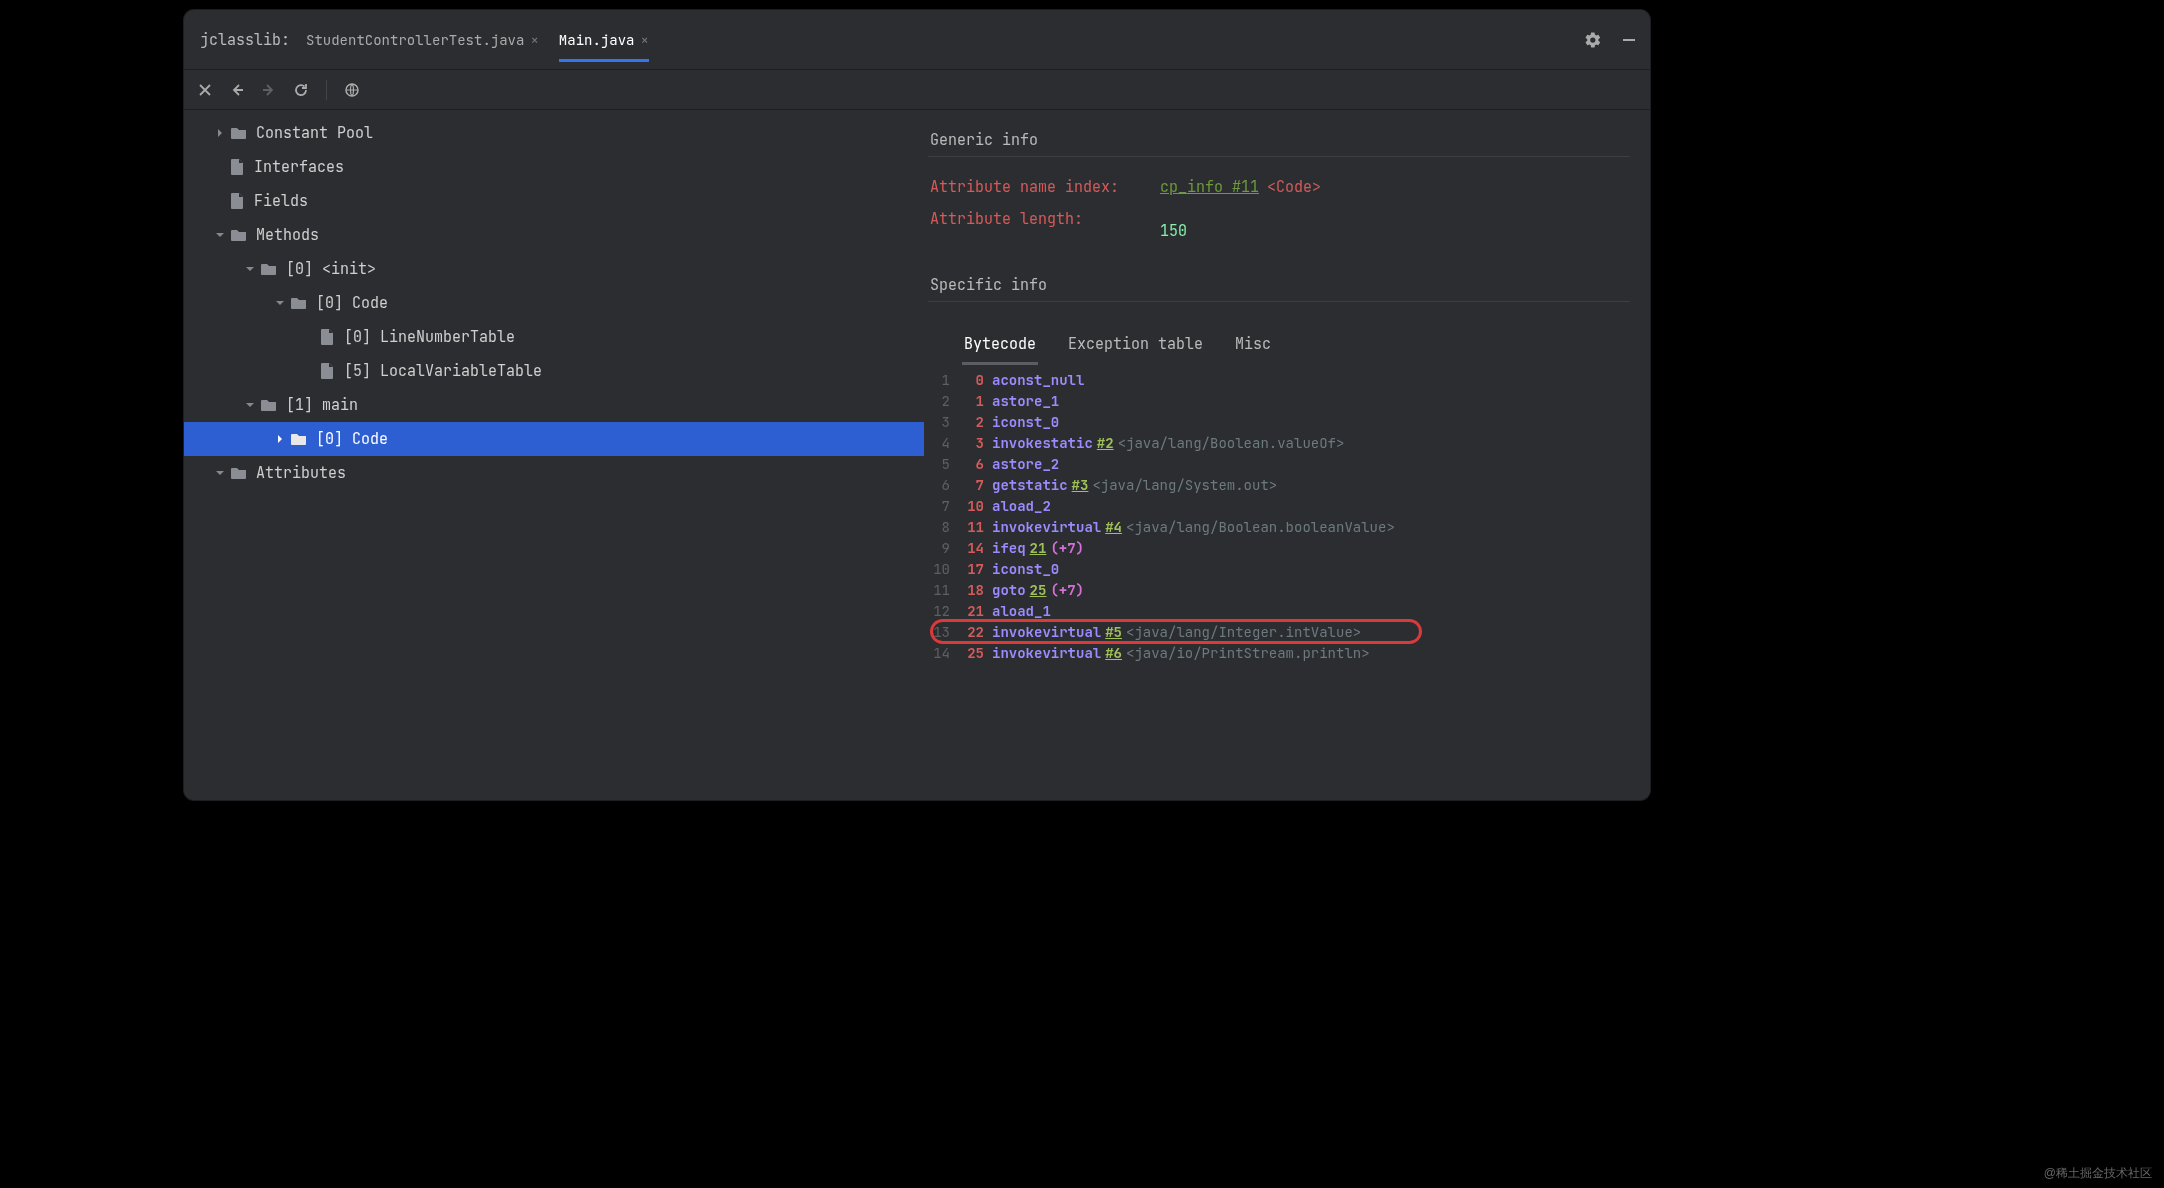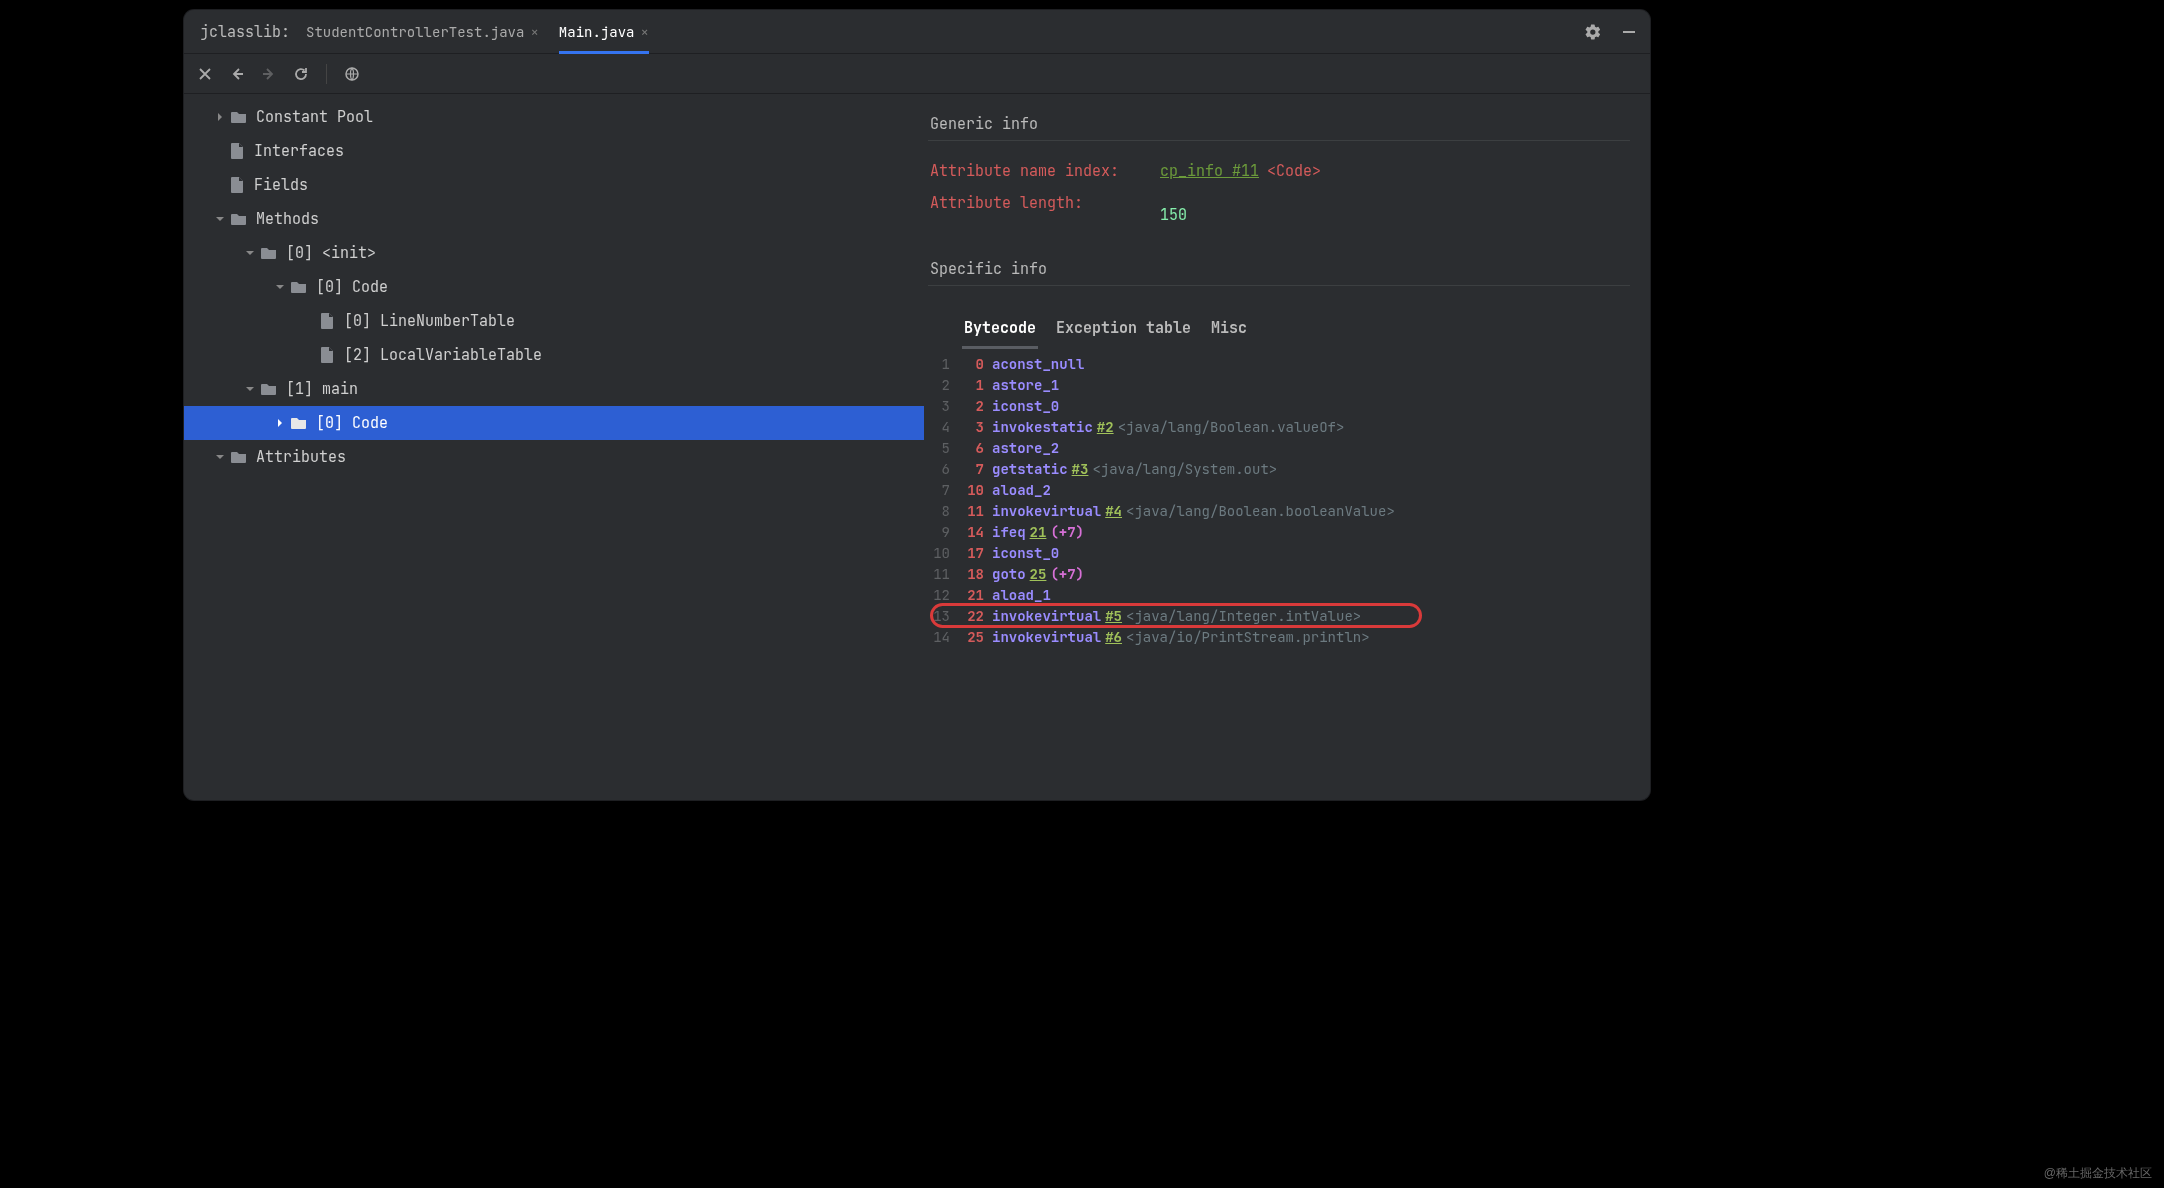--- a/index.html
+++ b/index.html
@@ -1,18 +1,18 @@
 <!DOCTYPE html>
 <html><head>
 <meta charset="utf-8">
 <style>
 * { margin:0; padding:0; box-sizing:border-box; }
 body { background:#000; font-family:'JetBrains Mono','Consolas','Monaco',monospace; font-size:14px; color:#bbb; display:flex; align-items:flex-start; justify-content:center; padding:10px 340px 10px 10px; }
 .window { width:1466px; height:790px; background:#2b2d30; border-radius:10px; overflow:hidden; display:flex; flex-direction:column; box-shadow:0 0 0 1px #1e1f22; }
-.titlebar { display:flex; align-items:center; height:44px; background:#2b2d30; border-bottom:1px solid #1e1f22; padding:0 10px; }
+.titlebar { display:flex; align-items:center; height:60px; background:#2b2d30; border-bottom:1px solid #1e1f22; padding:0 10px; }
 .titlebar-title { color:#bbb; font-size:15px; padding:0 6px; }
 .tab { display:flex; align-items:center; gap:6px; padding:0 10px; height:44px; color:#aaa; cursor:pointer; position:relative; }
 .tab.active { color:#fff; }
 .tab.active::after { content:""; position:absolute; left:10px; right:10px; bottom:0; height:3px; background:#3574f0; }
 .tab-close { color:#777; font-size:14px; }
 .title-right { margin-left:auto; display:flex; gap:14px; align-items:center; }
 .icon-btn { width:22px; height:22px; display:flex; align-items:center; justify-content:center; color:#aaa; cursor:pointer; }
 .toolbar { display:flex; align-items:center; height:40px; background:#2b2d30; border-bottom:1px solid #1e1f22; padding:0 10px; gap:10px; }
 .tb-divider { width:1px; height:20px; background:#444; margin:0 4px; }
 .content { flex:1; display:flex; overflow:hidden; }
@@ -28,21 +28,21 @@
 .tree-row.selected .ticon.folder svg { fill:#e8e8e8; }
 .ticon.file svg { fill:#8a8d93; }
 .detail-panel { flex:1; background:#2b2d30; padding:14px 20px 0 4px; overflow:hidden; display:flex; flex-direction:column; }
 .section-title { color:#bbb; font-size:15px; margin:6px 0 10px 2px; }
 .section-underline { height:1px; background:#3c3f41; margin:-4px 0 14px 0; }
 .attr-row { display:flex; font-size:15px; margin:6px 0 6px 2px; }
 .attr-label { color:#d55b5b; width:230px; }
 .attr-link { color:#6c9b3b; text-decoration:underline; }
 .attr-red { color:#d55b5b; }
 .attr-val { color:#86efac;margin-top:12px; }
-.code-tabs { display:flex; gap:16px; margin:14px 0 0 34px;font-weight:bold; }
+.code-tabs { display:flex; gap:28px; margin:14px 0 0 34px; }
 .code-tab { color:#bbb; padding:4px 2px 8px 2px; cursor:pointer; font-size:15px; }
 .code-tab.active { color:#fff; border-bottom:3px solid #5a5d63; }
 .code-area { position:relative; margin-top:4px; flex:1; overflow:hidden; }
 .code-line { display:flex; align-items:center; height:21px; font-size:14px; white-space:nowrap; }
 .gutter { width:28px; text-align:right; color:#5e6063; padding-right:6px; }
 .pc { color:#d55b5b; width:28px; text-align:right; margin-right:8px; font-weight:bold; }
 .instr { color:#9a8cff; font-weight:bold; }
 .ref { color:#a0c15a; text-decoration:underline; font-weight:bold; margin:0 4px; }
 .bracket { color:#6c7a80; }
 .magenta { color:#d670d6; font-weight:bold; }
@@ -205,21 +205,21 @@
         </div>
         <div class="tree-row">
           <span class="tree-indent" style="width: 118px;"></span>
           <span class="chev-blank"></span>
           <span class="ticon file">
             <svg width="14" height="16" viewBox="0 0 14 16">
               <path d="M2 0h7l4 4v11a1 1 0 0 1-1 1H2a1 1 0 0 1-1-1V1a1 1 0 0 1 1-1z"></path>
               <path fill="#2b2d30" d="M9 0v4h4"></path>
             </svg>
           </span>
-          <span>[2] LocalVariableTable</span>
+          <span>[5] LocalVariableTable</span>
         </div>
         <div class="tree-row">
           <span class="tree-indent" style="width: 58px;"></span>
           <span class="chev">
             <svg width="10" height="10" viewBox="0 0 10 10">
               <path fill="currentColor" d="M1 3l4 4 4-4z"></path>
             </svg>
           </span>
           <span class="ticon folder">
             <svg width="16" height="16" viewBox="0 0 16 16">

